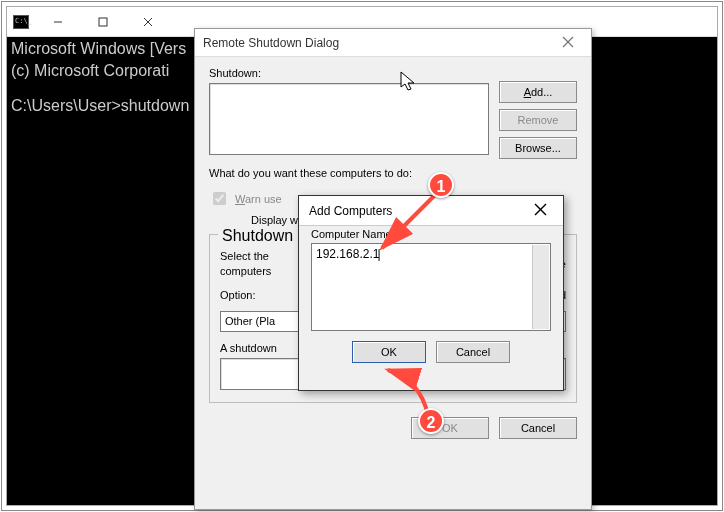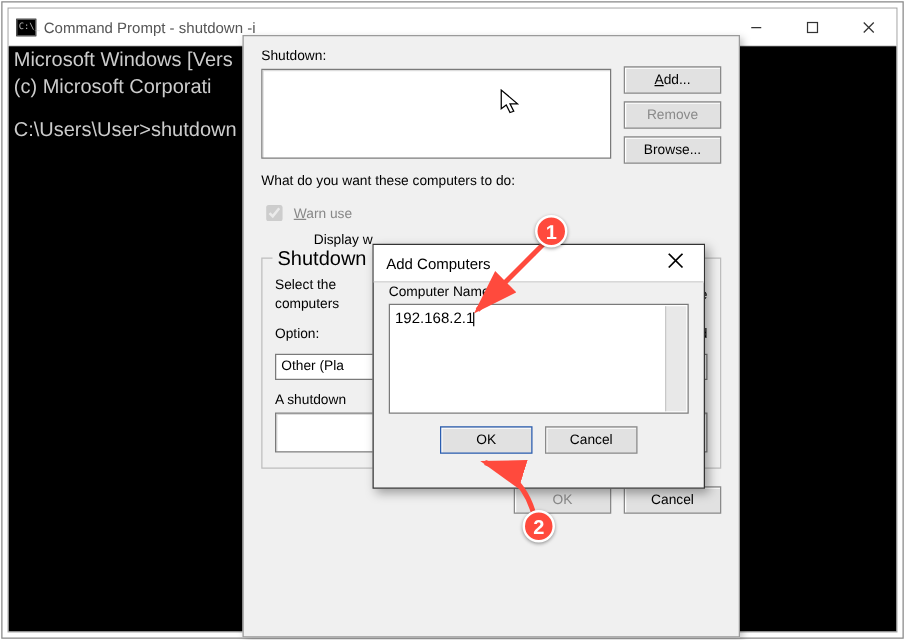--- a/index.html
+++ b/index.html
@@ -66,21 +66,20 @@
   .underline { text-decoration: underline; }
 </style>
 </head>
 <body>
 
 <div class="outer-border"></div>
 
 <div class="cmd-window">
   <div class="cmd-titlebar">
     <div class="cmd-icon"></div>
-    <div class="cmd-title">Command Prompt - shutdown  -i</div>
     <div class="win-btns">
       <div class="win-btn">
         <svg width="10" height="10">
             <line x1="1" y1="5" x2="9" y2="5" stroke="#333" stroke-width="1"></line>
           </svg>
       </div>
       <div class="win-btn">
         <svg width="10" height="10">
             <rect x="1" y="1" width="8" height="8" fill="none" stroke="#333" stroke-width="1"></rect>
           </svg>
@@ -91,20 +90,30 @@
             <line x1="9" y1="1" x2="1" y2="9" stroke="#333" stroke-width="1"></line>
           </svg>
       </div>
     </div>
   </div>
   <div class="cmd-body"><span>Microsoft Windows [Vers</span>
 <span class="line2">(c) Microsoft Corporati</span><span class="prompt">C:\Users\User&gt;shutdown </span></div>
 </div>
 
 <div class="rsd">
+  <div class="rsd-titlebar">
+    <span>Remote Shutdown Dialog</span>
+    <span class="flex"></span>
+    <span class="rsd-close">
+      <svg width="12" height="12">
+          <line x1="1" y1="1" x2="11" y2="11" stroke="#777" stroke-width="1.2"></line>
+          <line x1="11" y1="1" x2="1" y2="11" stroke="#777" stroke-width="1.2"></line>
+        </svg>
+    </span>
+  </div>
   <div class="rsd-body">
     <div class="rsd-label">Shutdown:</div>
     <div class="computers-list"></div>
     <div class="side-btns">
       <button class="btn"><span class="underline">A</span><span></span>dd...</button>
       <button class="btn disabled">Remove</button>
       <button class="btn">Browse...</button>
     </div>
 
     <div class="qrow">

